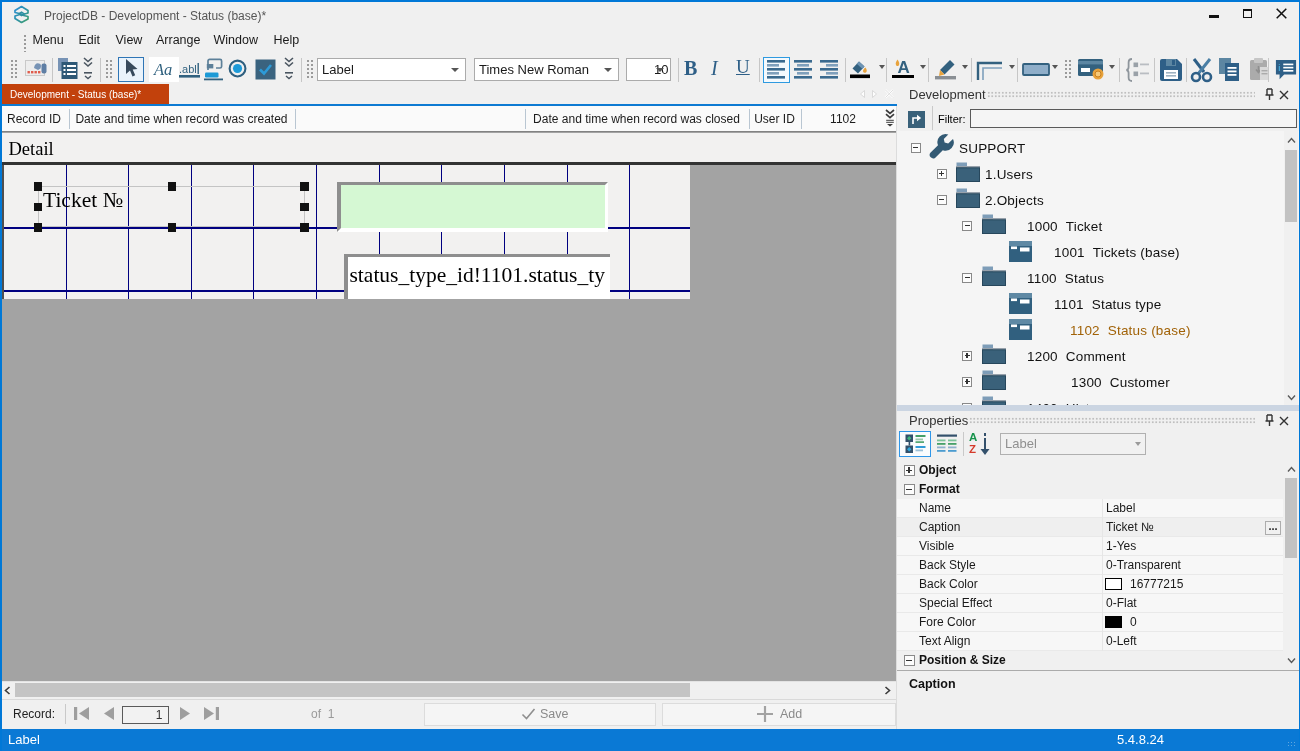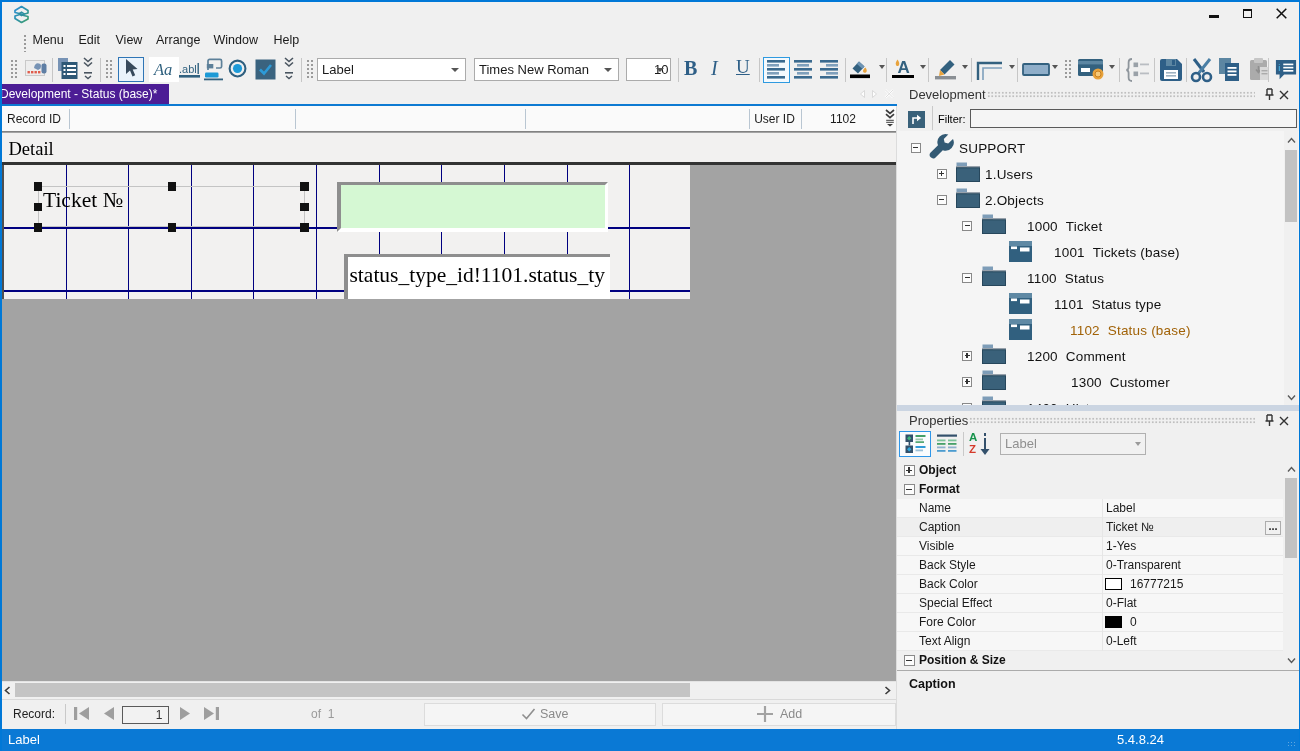--- a/index.html
+++ b/index.html
@@ -43,20 +43,21 @@
   <defs>
         <linearGradient id="lg1" x1="0" y1="0" x2="1" y2="1">
     <stop offset="0" stop-color="#2B8FD6"></stop>
           <stop offset="0.5" stop-color="#2E93A8"></stop>
           <stop offset="1" stop-color="#3F9E68"></stop>
   </linearGradient>
       </defs>
   <path d="M2 5.5 L8.5 1.5 15 5.5 15 8 8.5 10 15 11.5 15 14 8.5 17.5 2 13.5 2 11 8.5 9 2 7.5 Z" fill="none" stroke="url(#lg1)" stroke-width="1.7" stroke-linejoin="round"></path>
   <path d="M8.5 7.2 L11 8.8 8.5 10.6 6 8.8 Z" fill="none" stroke="#2E8FA0" stroke-width="1.5"></path>
 </svg>
+<div class="a" style="left:44px;top:2px;height:28px;line-height:28px;font-size:12px;color:#555;">ProjectDB - Development - Status (base)*</div>
 <div class="a" style="left:1209px;top:14.5px;width:9.5px;height:3px;background:#111;"></div>
 <div class="a" style="left:1242.8px;top:8.9px;width:9.4px;height:9px;border:1.4px solid #111;border-top-width:2.8px;box-sizing:border-box;"></div>
 <svg class="a" style="left:1276px;top:8px" width="11" height="11" viewBox="0 0 11 11">
       <path d="M0.7 0.7 L10.3 10.3 M10.3 0.7 L0.7 10.3" stroke="#111" stroke-width="1.5"></path>
     </svg>
 
 <div class="grip" style="left:23px;top:34px;height:18px;width:5px;"></div>
 <div class="menu-item" style="left:32.5px;">Menu</div>
 <div class="menu-item" style="left:78.5px;">Edit</div>
 <div class="menu-item" style="left:115.5px;">View</div>
@@ -264,34 +265,36 @@
 
 <svg class="a" style="left:1275px;top:58px" width="22" height="24" viewBox="0 0 24 24">
  <path d="M1 1 H23 V17 H10 L5 22 V17 H1 Z" fill="#2E5F87"></path>
  <rect x="9" y="5" width="11" height="1.8" fill="#FFF"></rect>
         <rect x="9" y="8.5" width="11" height="1.8" fill="#FFF"></rect>
         <rect x="9" y="12" width="11" height="1.8" fill="#FFF"></rect>
  <text x="3.5" y="13.5" font-size="10" fill="#4FC3F7" font-family="Liberation Sans">i</text>
 </svg>
 </div>
 
-<div class="a" style="left:0;top:84px;width:169px;height:21.8px;background:#4c1d95;color:#FFF;font-size:12px;line-height:21px;white-space:nowrap;box-sizing:border-box;">Development - Status (base)*</div>
+<div class="a" style="left:0;top:84px;width:169px;height:21.8px;background:#c2410c;color:#FFF;font-size:10px;line-height:21px;padding-left:10px;white-space:nowrap;box-sizing:border-box;">Development - Status (base)*</div>
 <div class="a" style="left:0;top:103.8px;width:897px;height:2px;background:#0D7AD2;"></div>
 <svg class="a" style="left:858px;top:89px" width="38" height="10" viewBox="0 0 38 10">
  <path d="M6.5 1.5 L2.5 5 6.5 8.5 Z" fill="#FDFDFD" stroke="#D2D2D2" stroke-width="0.8"></path>
  <path d="M14.5 1.5 L18.5 5 14.5 8.5 Z" fill="#FDFDFD" stroke="#D2D2D2" stroke-width="0.8"></path>
  <path d="M27.5 1 L35 8.5 M35 1 L27.5 8.5" stroke="#FDFDFD" stroke-width="2.2"></path>
  <path d="M27.5 1 L35 8.5 M35 1 L27.5 8.5" stroke="#DADADA" stroke-width="0.9"></path>
 </svg>
 
 <div class="a" style="left:0;top:105.8px;width:897px;height:25px;background:#FAFAFA;"></div>
 <div class="hcell" style="left:0;width:68px;">Record ID</div>
 <div class="hsep" style="left:68.5px;"></div>
+<div class="hcell" style="left:68.5px;width:226px;">Date and time when record was created</div>
 <div class="hsep" style="left:295px;"></div>
 <div class="hsep" style="left:525px;"></div>
+<div class="hcell" style="left:525px;width:223px;">Date and time when record was closed</div>
 <div class="hsep" style="left:748.5px;"></div>
 <div class="hcell" style="left:748.5px;width:52px;">User ID</div>
 <div class="hsep" style="left:800.5px;"></div>
 <div class="hcell" style="left:800.5px;width:85px;">1102</div>
 <svg class="a" style="left:885px;top:108.5px" width="10" height="18" viewBox="0 0 10 18">
   <path d="M1 1 L5 4.4 9 1" fill="none" stroke="#3C3C3C" stroke-width="1.7"></path>
   <path d="M1 5.2 L5 8.6 9 5.2" fill="none" stroke="#3C3C3C" stroke-width="1.7"></path>
   <path d="M1.2 11.3 h7.6 M1.2 13.3 h7.6" stroke="#3C3C3C" stroke-width="1"></path>
   <path d="M2 15 L5 17.4 8 15 Z" fill="#3C3C3C"></path>
 </svg>

